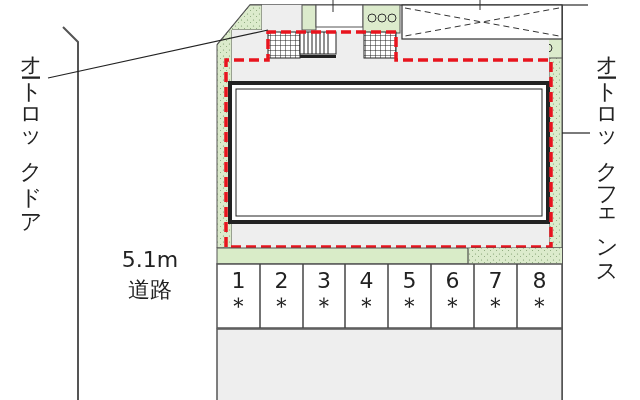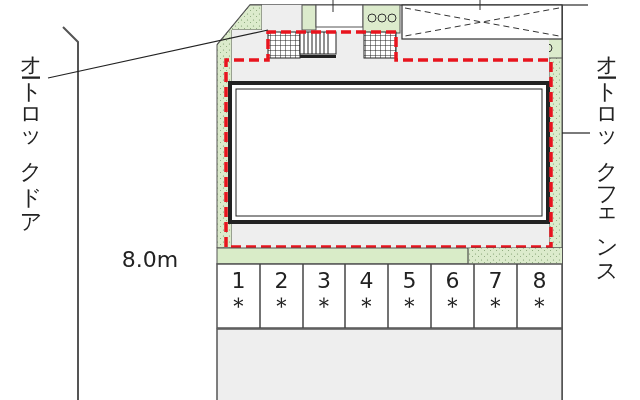--- a/index.html
+++ b/index.html
@@ -111,21 +111,22 @@
   <rect x="217" y="329" width="345" height="75" fill="#eeeeee" stroke="#555" stroke-width="1.5"></rect>
 
   <line x1="48" y1="78" x2="268" y2="30" stroke="#222" stroke-width="1.2"></line>
   <line x1="562" y1="133" x2="590" y2="133" stroke="#222" stroke-width="1.2"></line>
 </svg>
 
 <div class="vtext" style="left:20px; top:40px;">オートロックドア</div>
 <div class="vtext" style="left:596px; top:40px;">オートロックフェンス</div>
 
 <div class="road-label" style="left:110px; top:245px; width:80px;">
-  <div>8.0m</div>
+  <div>5.1m</div>
+  <div>道路</div>
 </div>
 
 <div class="stall" style="left:217px; top:268px; width:43px;">
   <span class="num">1</span>
   <span class="mark">＊</span>
 </div>
 <div class="stall" style="left:260px; top:268px; width:43px;">
   <span class="num">2</span>
   <span class="mark">＊</span>
 </div>

